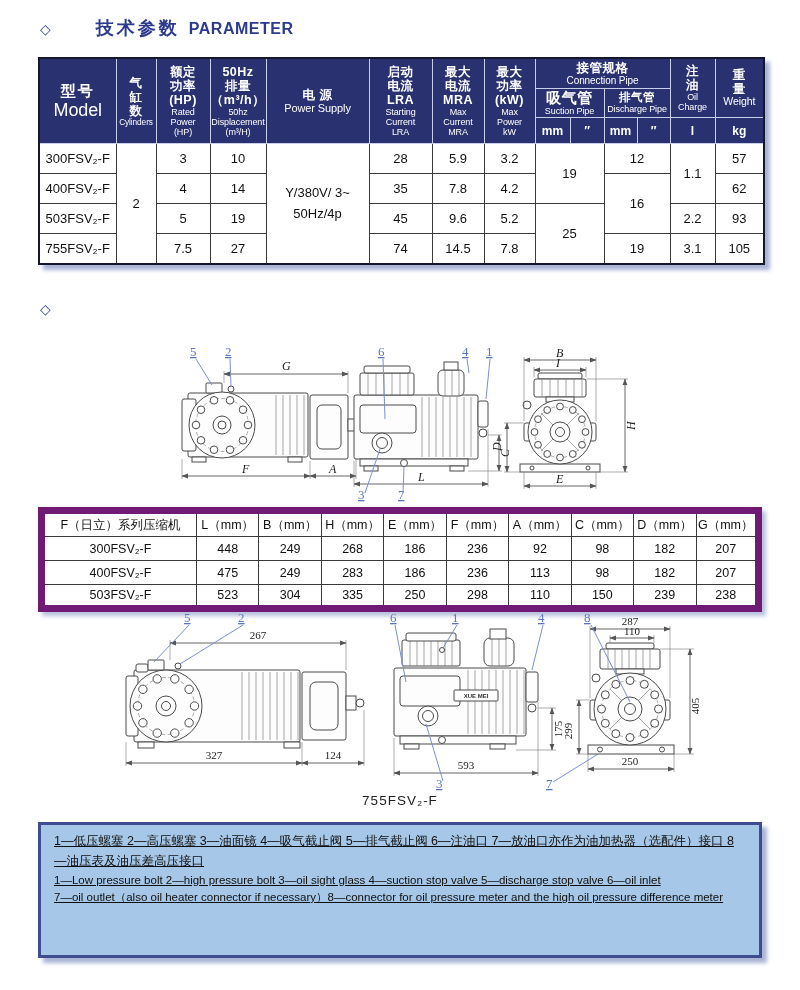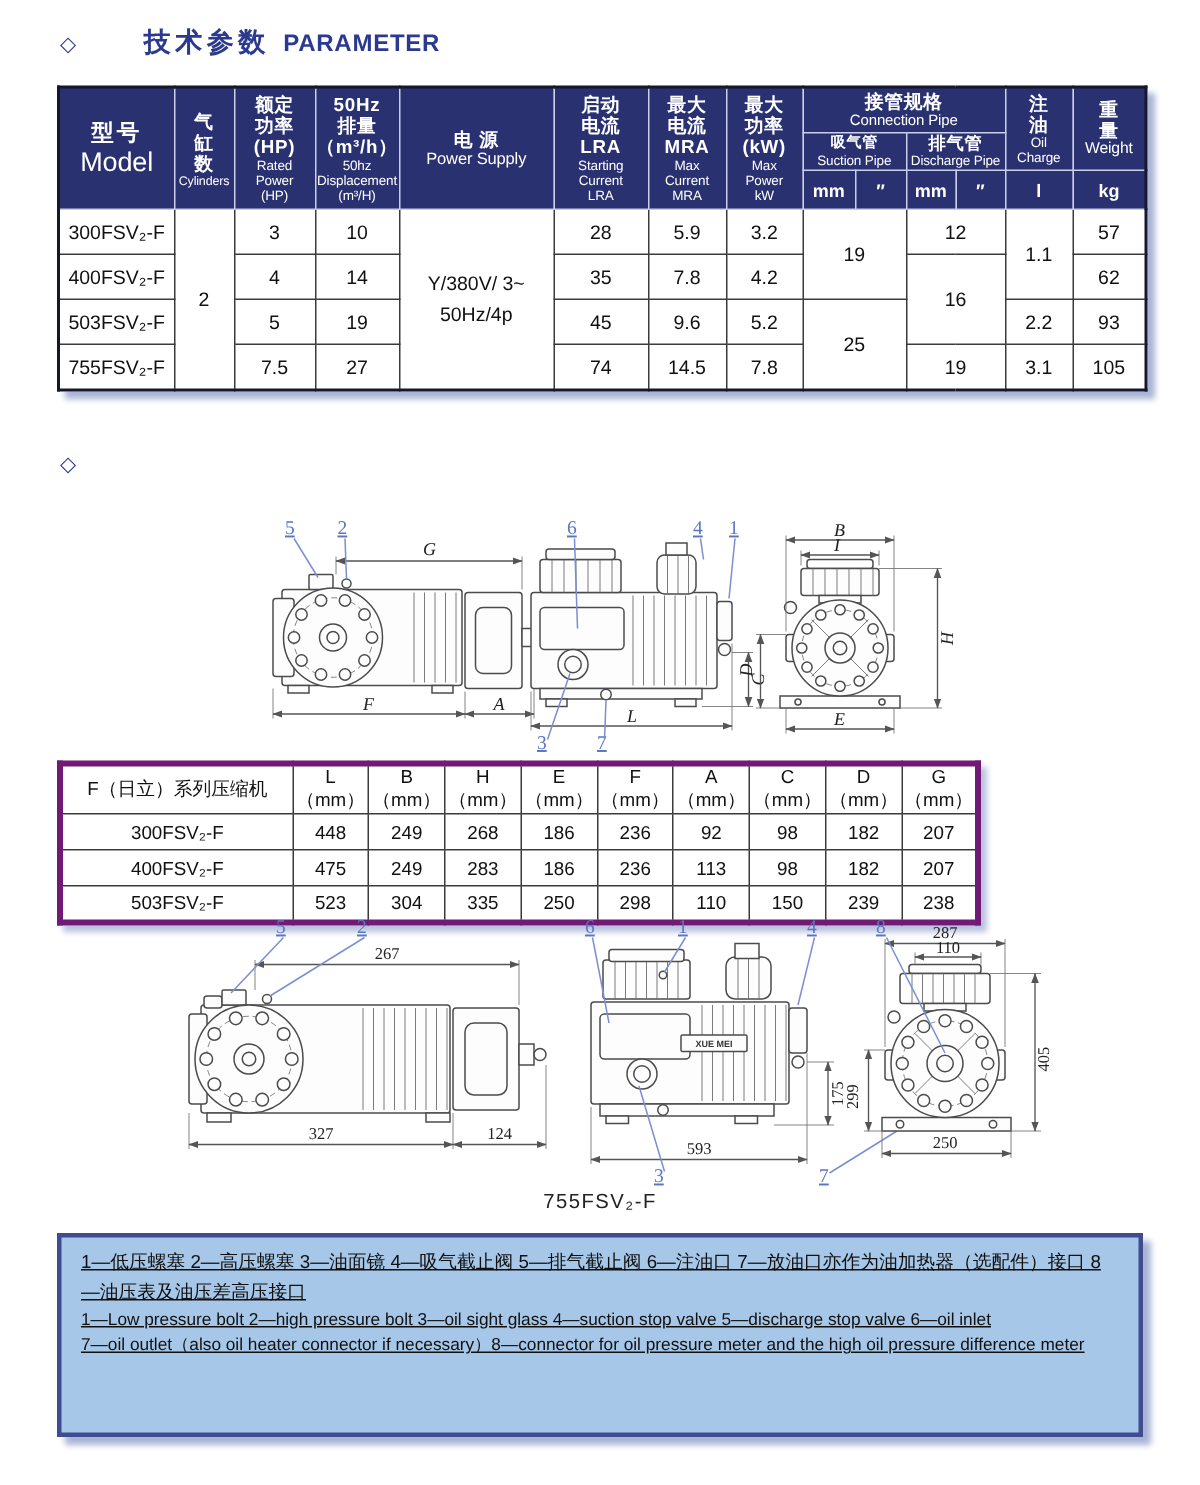--- a/index.html
+++ b/index.html
@@ -17,21 +17,21 @@
   #param-table tbody tr{height:30px;}
   #param-table td{border:1px solid #3a3a3a;background:#fff;text-align:center;font-size:13px;color:#111;padding:0;}
   .hz{display:block;font-size:12.5px;line-height:1.12;white-space:pre-line;letter-spacing:.5px;}
   .he{display:block;font-size:9px;font-weight:normal;line-height:1.12;white-space:pre-line;letter-spacing:-.1px;}
   .big .hz{font-size:15px;letter-spacing:2px;}
   .big .he{font-size:18px;}
   .c-cyl .he{font-size:8.3px;}
   .unit{font-size:12px;font-weight:bold;}
   .ps{white-space:pre-line;text-align:center;font-size:13px;line-height:1.6;}
   
-  #dim-table{position:absolute;left:38px;top:507px;width:616px;border-collapse:collapse;table-layout:fixed;border:4px solid #701a75;box-shadow:4px 4px 4px #b9c2dd;background:#fff;}
+  #dim-table{position:absolute;left:38px;top:507px;width:724px;border-collapse:collapse;table-layout:fixed;border:7px solid #701a75;box-shadow:4px 4px 4px #b9c2dd;background:#fff;}
   #dim-table th,#dim-table td{border:1px solid #3a3a3a;text-align:center;font-size:12.5px;font-weight:normal;color:#111;background:#fff;padding:0;}
   #dim-table thead tr{height:26px;}
   #dim-table tbody tr{height:24px;}
   
   .drawing{position:absolute;left:38px;width:724px;}
   #upper-drawing{top:343px;height:160px;}
   #lower-drawing{top:610px;height:182px;}
   .s{stroke:#4b4b4b;fill:none;stroke-width:1;}
   .sf{stroke:#4b4b4b;fill:#fdfdfd;stroke-width:1;}
   .thin{stroke:#6c6c6c;stroke-width:.6;fill:none;}
@@ -144,21 +144,21 @@
 Charge</span>
         </th>
       <th rowspan="2">
           <span class="hz">重
 量</span>
           <span class="he" style="font-size:10.5px">Weight</span>
         </th>
     </tr>
     <tr>
       <th colspan="2">
-          <span class="hz" style="font-size:10px">吸气管</span>
+          <span class="hz" style="font-size:15px">吸气管</span>
           <span class="he">Suction Pipe</span>
         </th>
       <th colspan="2">
           <span class="hz" style="font-size:11.5px">排气管</span>
           <span class="he">Discharge Pipe</span>
         </th>
     </tr>
     <tr>
       <th class="unit">mm</th>
       <th class="unit">″</th>

